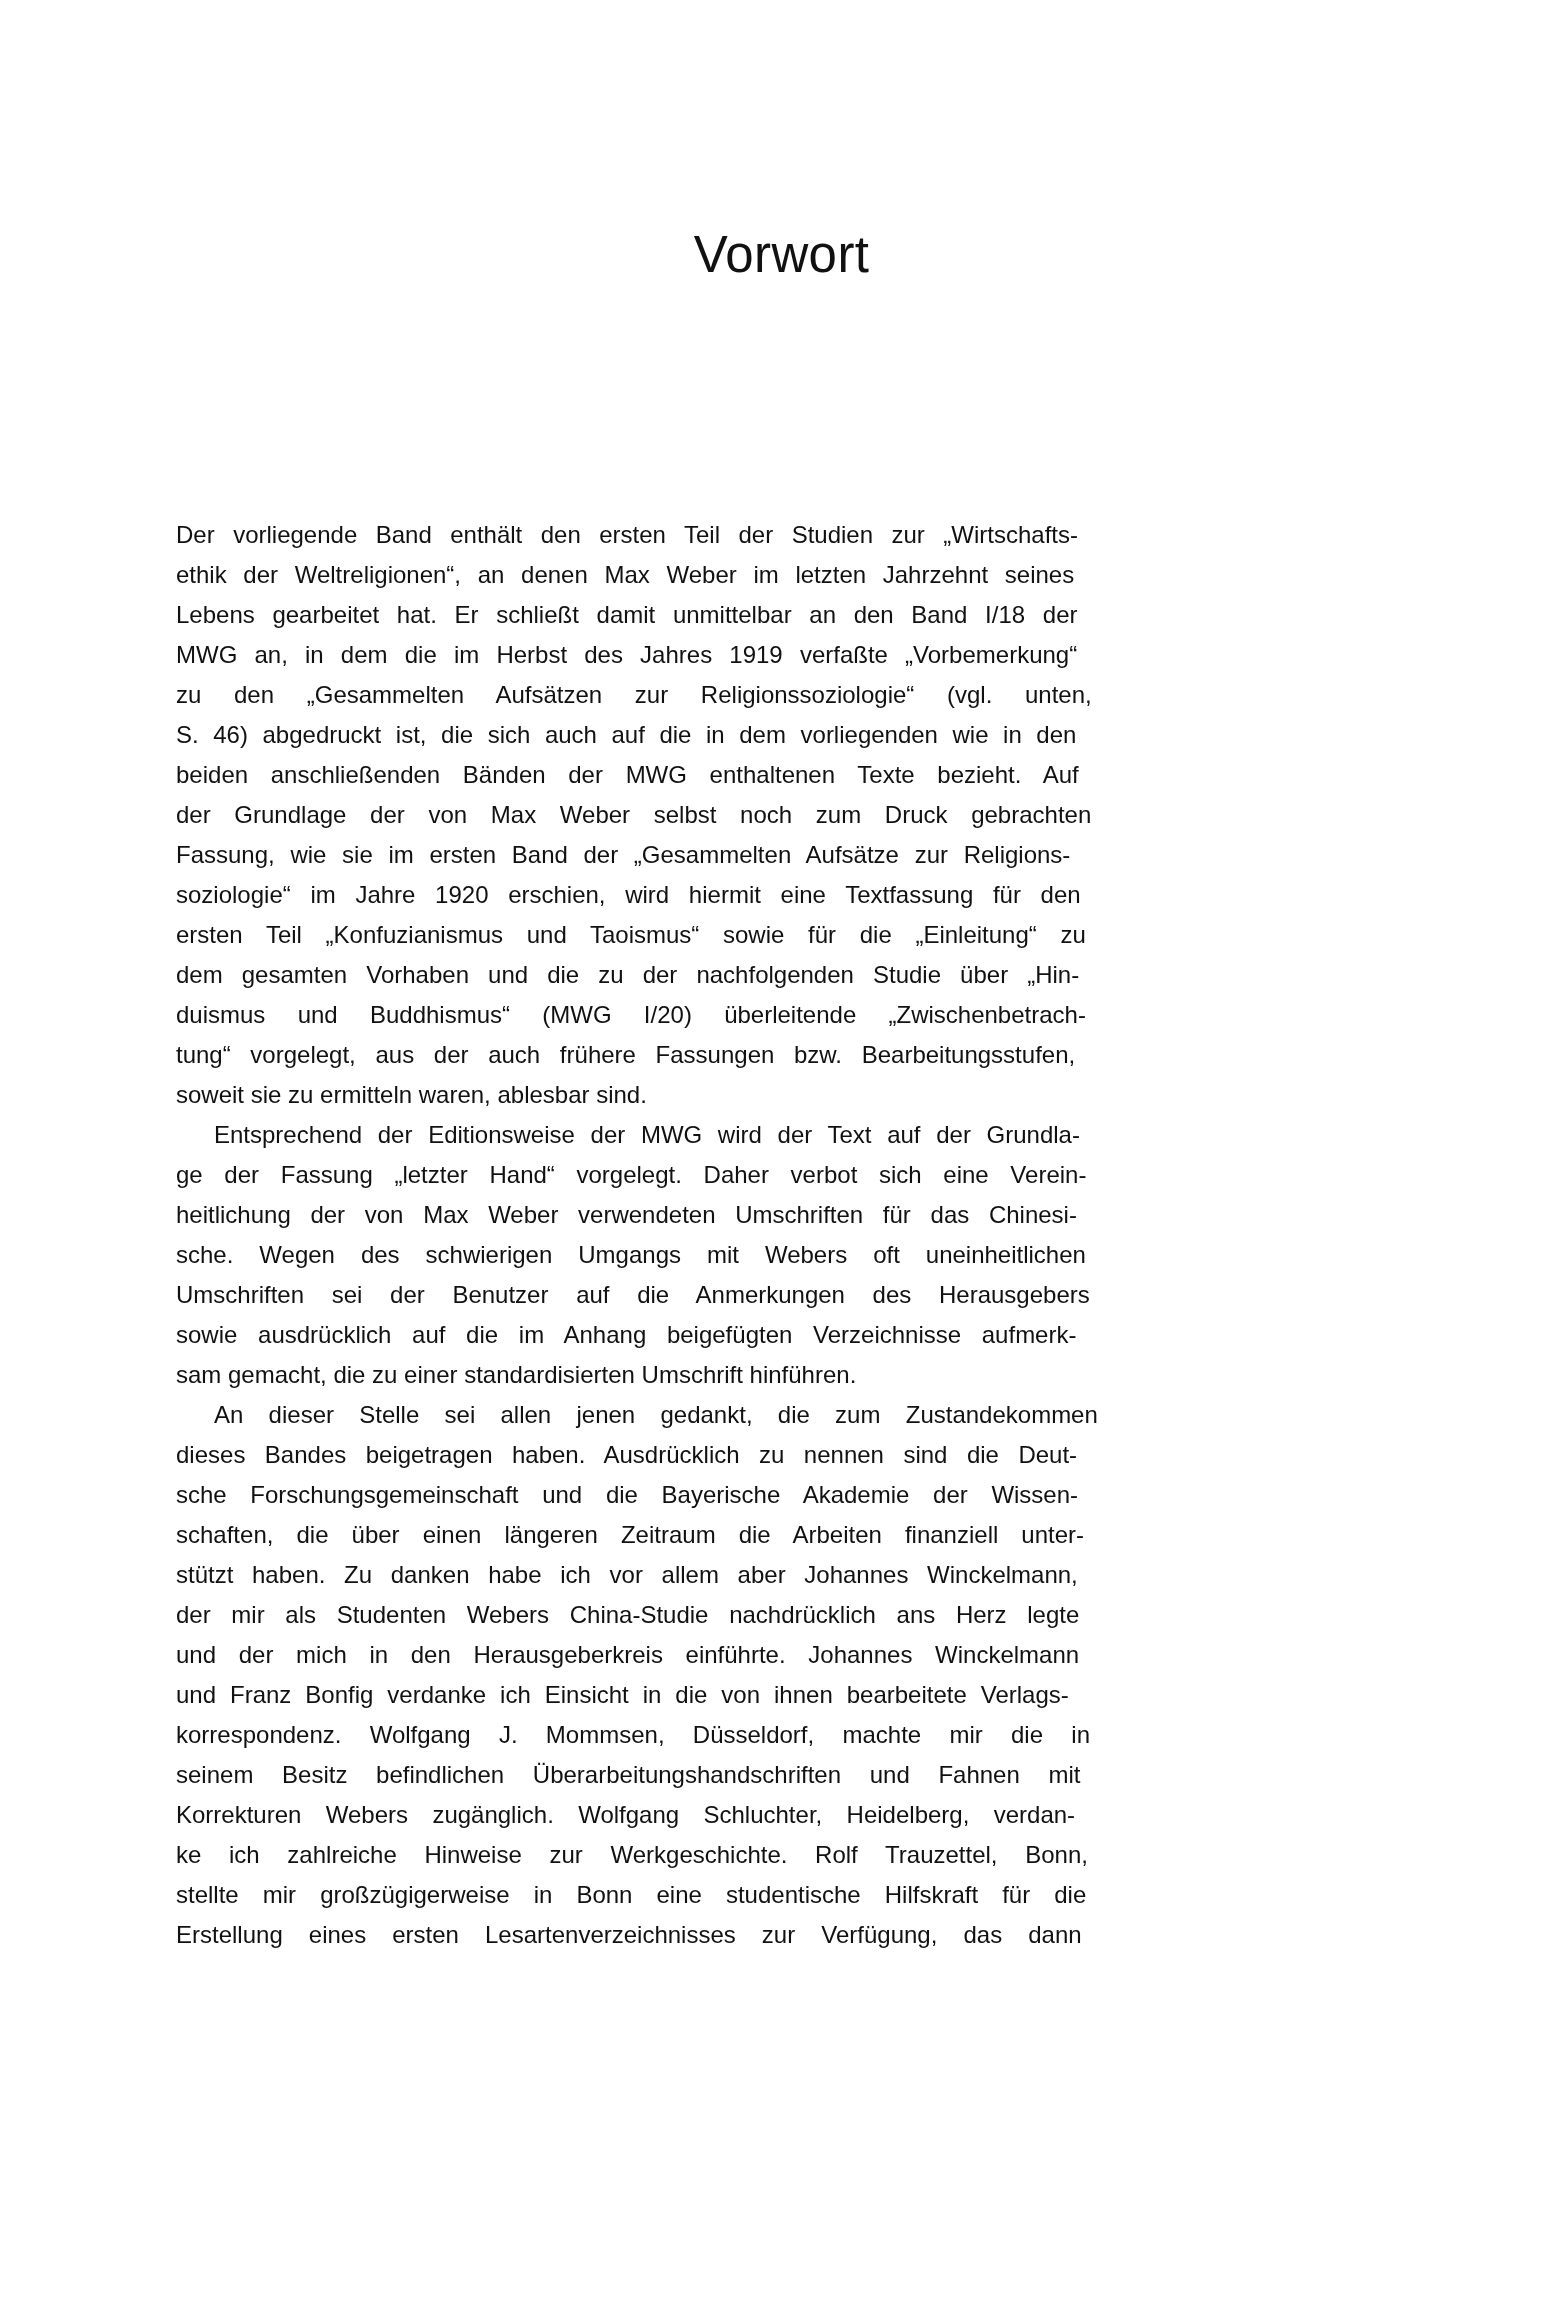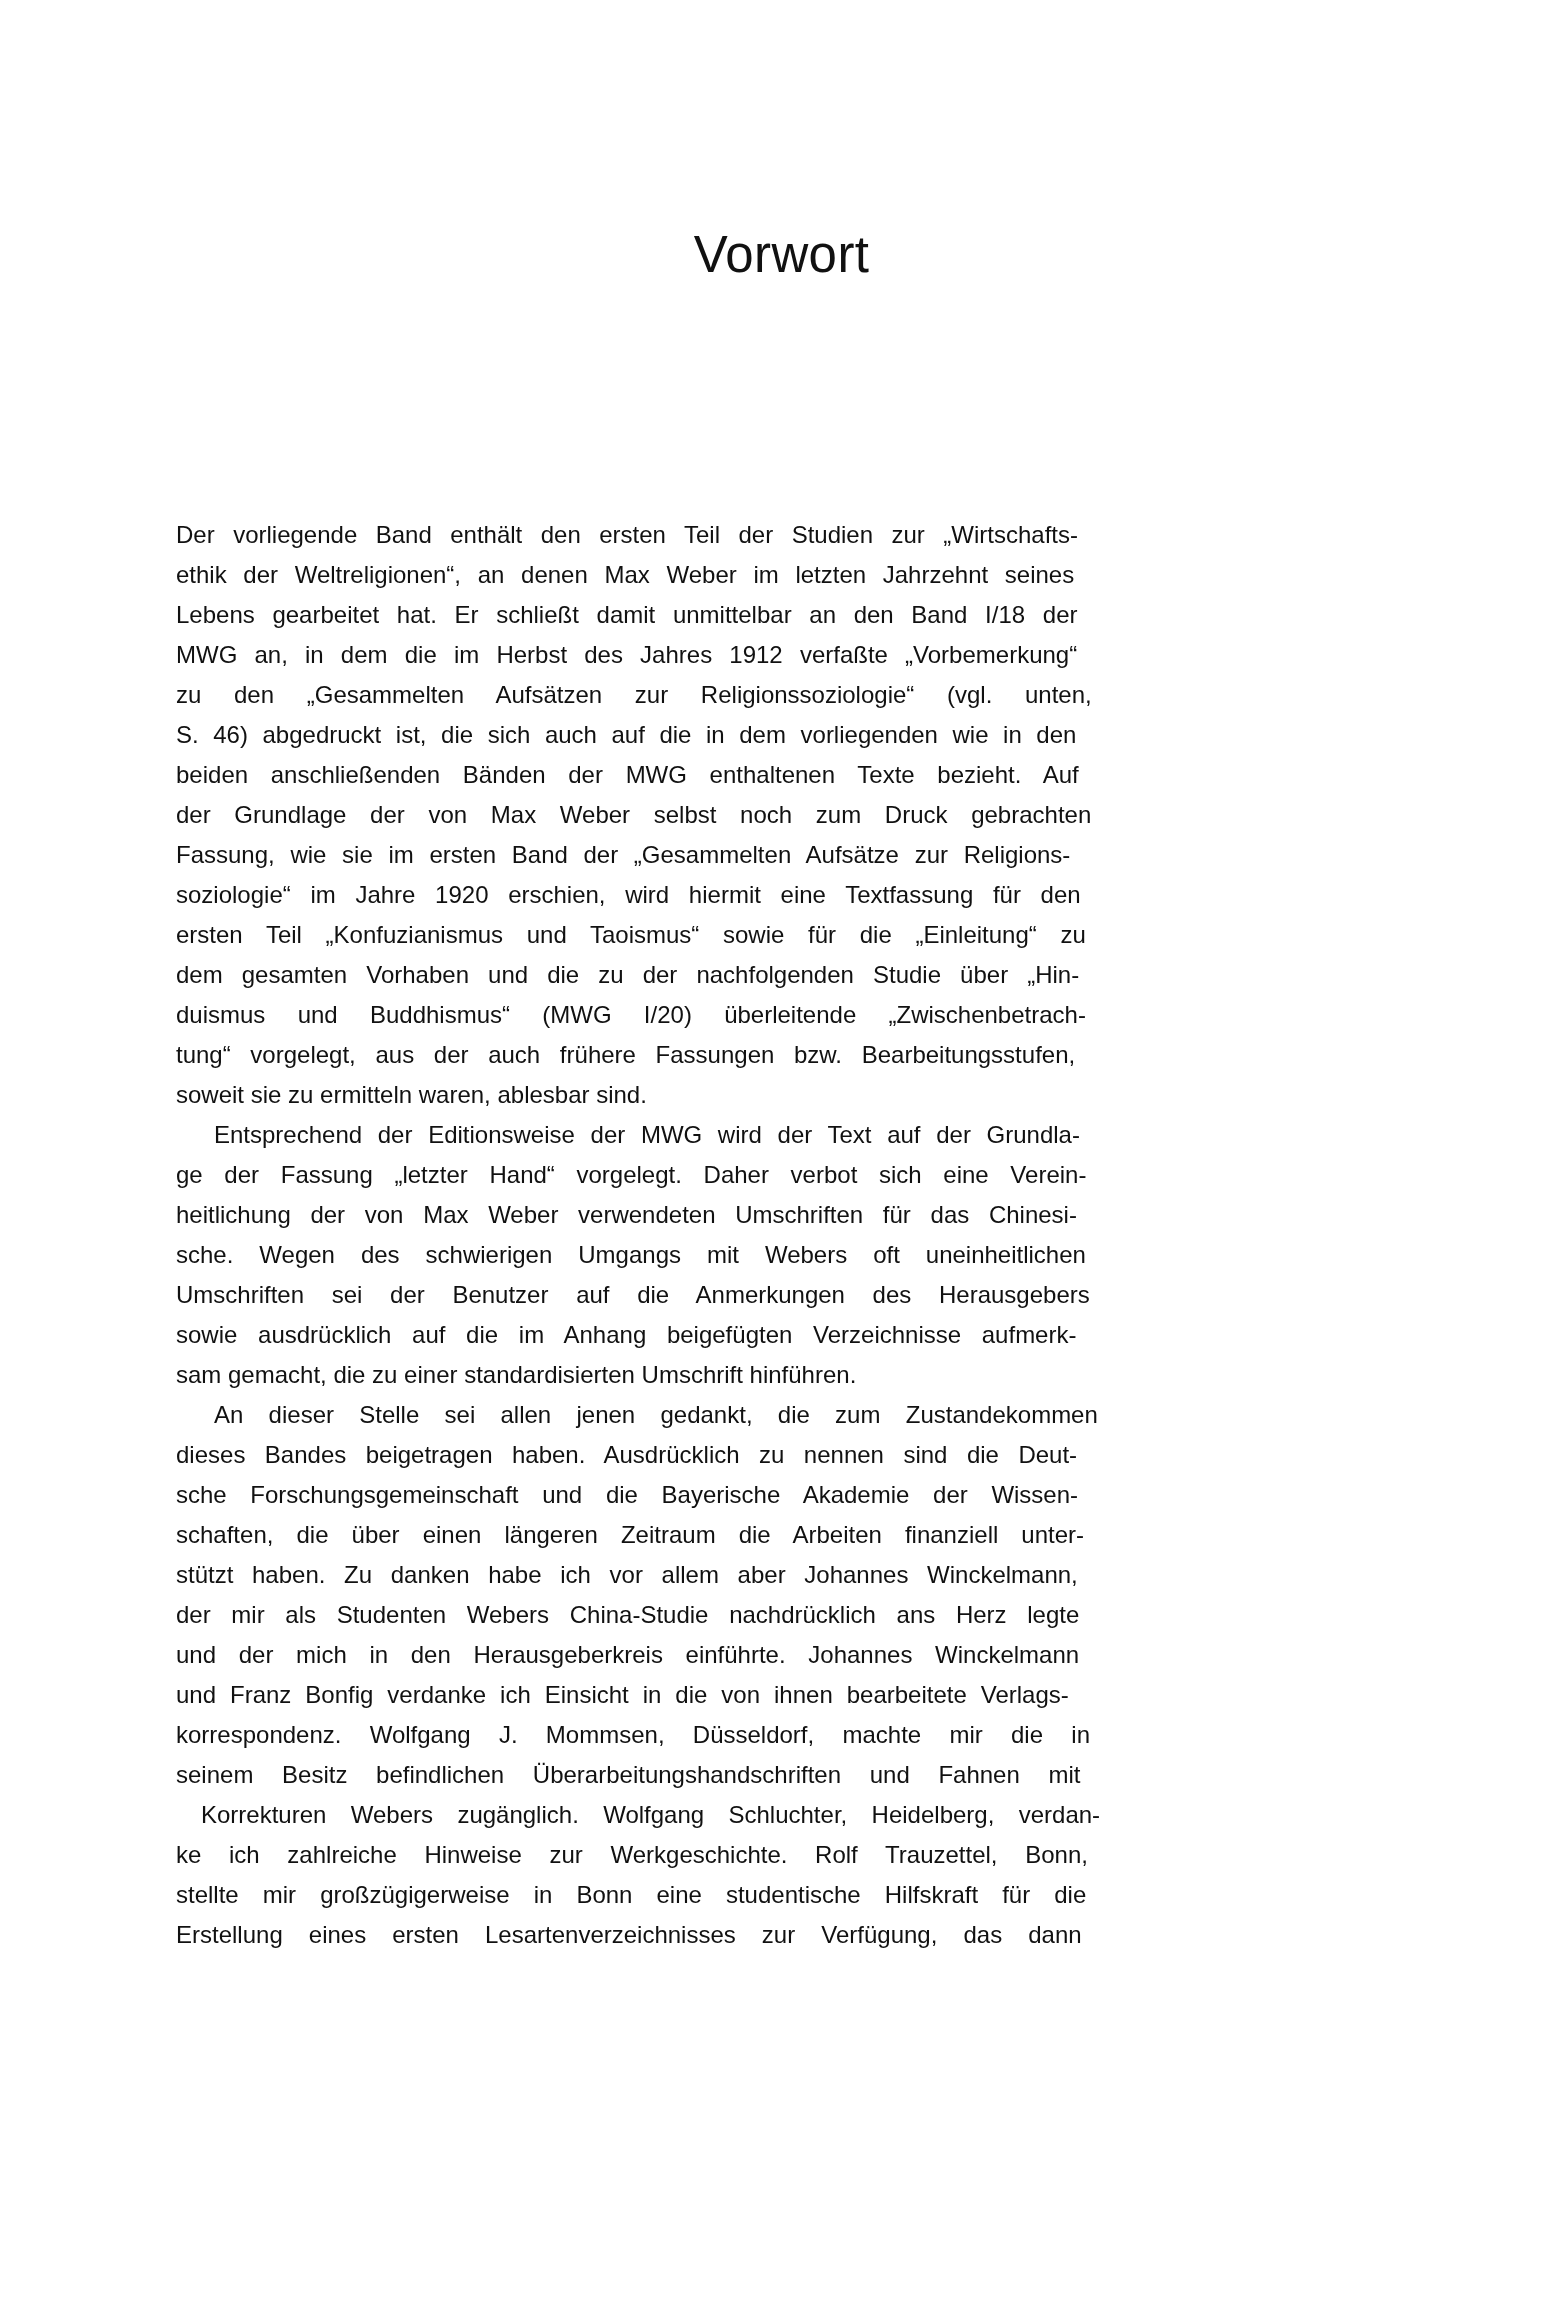--- a/index.html
+++ b/index.html
@@ -65,21 +65,21 @@
 <body>
 
 <div class="page">
   <h1 class="title">Vorwort</h1>
 
   <div class="body-text">
     <div class="para">
         <span class="line" style="word-spacing: 11.8px; text-align: left; text-align-last: left;">Der vorliegende Band enthält den ersten Teil der Studien zur „Wirtschafts-</span>
         <span class="line" style="word-spacing: 10px; text-align: left; text-align-last: left;">ethik der Weltreligionen“, an denen Max Weber im letzten Jahrzehnt seines</span>
         <span class="line" style="word-spacing: 11px; text-align: left; text-align-last: left;">Lebens gearbeitet hat. Er schließt damit unmittelbar an den Band I/18 der</span>
-        <span class="line" style="word-spacing: 10.5px; text-align: left; text-align-last: left;">MWG an, in dem die im Herbst des Jahres 1912 verfaßte „Vorbemerkung“</span>
+        <span class="line" style="word-spacing: 10.5px; text-align: left; text-align-last: left;">MWG an, in dem die im Herbst des Jahres 1919 verfaßte „Vorbemerkung“</span>
         <span class="line" style="word-spacing: 26px; text-align: left; text-align-last: left;">zu den „Gesammelten Aufsätzen zur Religionssoziologie“ (vgl. unten,</span>
         <span class="line" style="word-spacing: 7.9px; text-align: right; text-align-last: left;">S. 46) abgedruckt ist, die sich auch auf die in dem vorliegenden wie in den</span>
         <span class="line" style="word-spacing: 16px; text-align: left; text-align-last: left;">beiden anschließenden Bänden der MWG enthaltenen Texte bezieht. Auf</span>
         <span class="line" style="word-spacing: 17px; text-align: left; text-align-last: left;">der Grundlage der von Max Weber selbst noch zum Druck gebrachten</span>
         <span class="line" style="word-spacing: 9px; text-align: left; text-align-last: left;">Fassung, wie sie im ersten Band der „Gesammelten Aufsätze zur Religions-</span>
         <span class="line" style="word-spacing: 13px; text-align: left; text-align-last: left;">soziologie“ im Jahre 1920 erschien, wird hiermit eine Textfassung für den</span>
         <span class="line" style="word-spacing: 17px; text-align: left; text-align-last: left;">ersten Teil „Konfuzianismus und Taoismus“ sowie für die „Einleitung“ zu</span>
         <span class="line" style="word-spacing: 12.4px; text-align: left; text-align-last: left;">dem gesamten Vorhaben und die zu der nachfolgenden Studie über „Hin-</span>
         <span class="line" style="word-spacing: 25.6px; text-align: left; text-align-last: left;">duismus und Buddhismus“ (MWG I/20) überleitende „Zwischenbetrach-</span>
         <span class="line" style="word-spacing: 13px; text-align: left; text-align-last: left;">tung“ vorgelegt, aus der auch frühere Fassungen bzw. Bearbeitungsstufen,</span>
@@ -98,20 +98,20 @@
         <span class="line indent" style="word-spacing: 18.6px; text-align: left; text-align-last: left;">An dieser Stelle sei allen jenen gedankt, die zum Zustandekommen</span>
         <span class="line" style="word-spacing: 12.8px; text-align: left; text-align-last: left;">dieses Bandes beigetragen haben. Ausdrücklich zu nennen sind die Deut-</span>
         <span class="line" style="word-spacing: 17px; text-align: left; text-align-last: left;">sche Forschungsgemeinschaft und die Bayerische Akademie der Wissen-</span>
         <span class="line" style="word-spacing: 16.4px; text-align: left; text-align-last: left;">schaften, die über einen längeren Zeitraum die Arbeiten finanziell unter-</span>
         <span class="line" style="word-spacing: 12px; text-align: left; text-align-last: left;">stützt haben. Zu danken habe ich vor allem aber Johannes Winckelmann,</span>
         <span class="line" style="word-spacing: 14px; text-align: left; text-align-last: left;">der mir als Studenten Webers China-Studie nachdrücklich ans Herz legte</span>
         <span class="line" style="word-spacing: 16px; text-align: left; text-align-last: left;">und der mich in den Herausgeberkreis einführte. Johannes Winckelmann</span>
         <span class="line" style="word-spacing: 7.3px; text-align: left; text-align-last: left;">und Franz Bonfig verdanke ich Einsicht in die von ihnen bearbeitete Verlags-</span>
         <span class="line" style="word-spacing: 21.6px; text-align: left; text-align-last: left;">korrespondenz. Wolfgang J. Mommsen, Düsseldorf, machte mir die in</span>
         <span class="line" style="word-spacing: 22px; text-align: left; text-align-last: left;">seinem Besitz befindlichen Überarbeitungshandschriften und Fahnen mit</span>
-        <span class="line" style="word-spacing: 17.7px; text-align: right; text-align-last: left; margin-left: 25px;">Korrekturen Webers zugänglich. Wolfgang Schluchter, Heidelberg, verdan-</span>
+        <span class="line" style="word-spacing: 17.7px; text-align: right; text-align-last: left;">Korrekturen Webers zugänglich. Wolfgang Schluchter, Heidelberg, verdan-</span>
         <span class="line" style="word-spacing: 21px; text-align: left; text-align-last: left;">ke ich zahlreiche Hinweise zur Werkgeschichte. Rolf Trauzettel, Bonn,</span>
         <span class="line" style="word-spacing: 17.4px; text-align: left; text-align-last: left;">stellte mir großzügigerweise in Bonn eine studentische Hilfskraft für die</span>
         <span class="line" style="word-spacing: 19.4px; text-align: left; text-align-last: left;">Erstellung eines ersten Lesartenverzeichnisses zur Verfügung, das dann</span>
       </div>
   </div>
 </div>
 
 
 </body></html>

